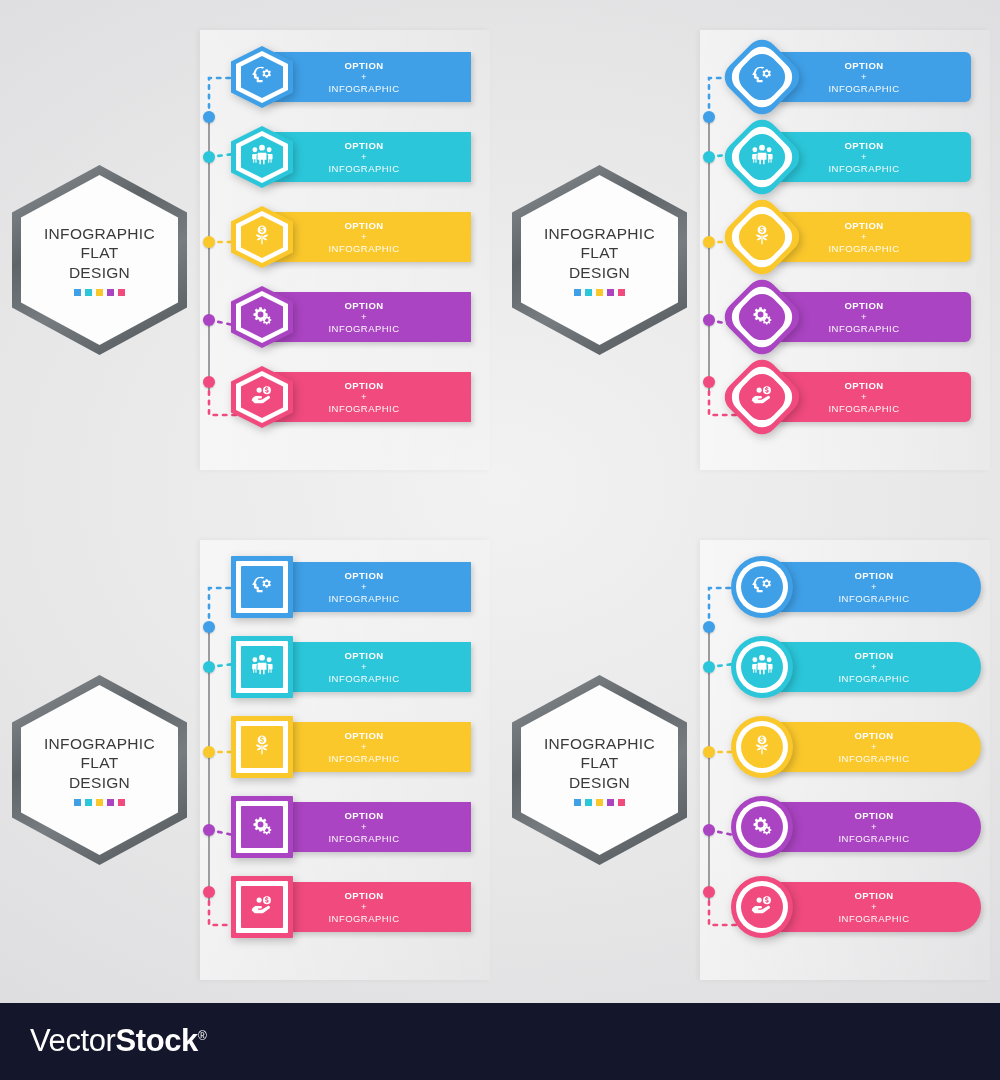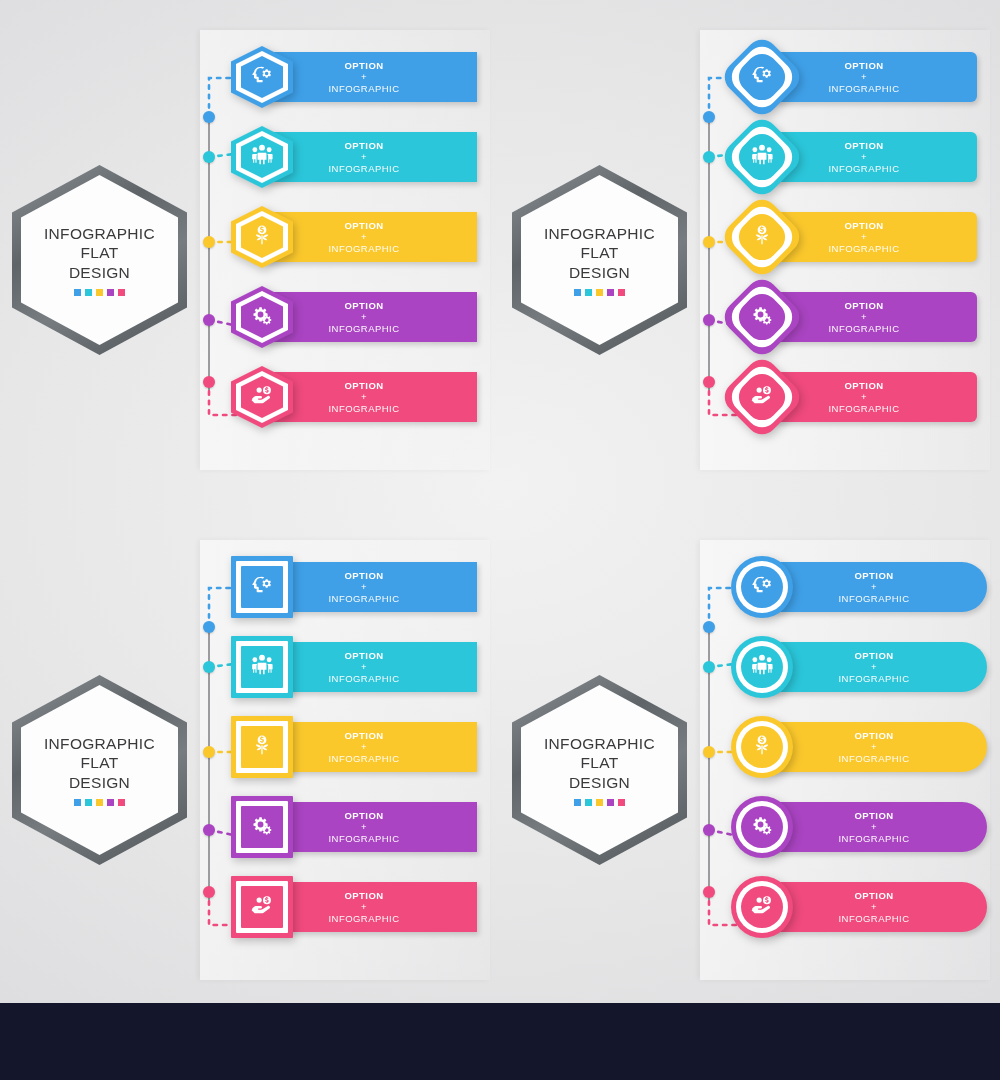--- a/index.html
+++ b/index.html
@@ -59,21 +59,21 @@
     left:203px;box-shadow:0 1px 2px rgba(0,0,0,.2);
   }
   .conn{position:absolute;left:0;top:0;width:500px;height:500px;pointer-events:none;}
 
   
   .row{position:absolute;left:265px;height:58px;display:flex;align-items:center;}
   .bar{
     position:relative;height:50px;width:200px;
     display:flex;align-items:center;justify-content:flex-end;
     box-shadow:2px 3px 5px rgba(0,0,0,.16);
-    padding-right:12px;
+    padding-right:6px;
   }
   .bar-txt{
     color:#fff;text-align:center;width:170px;
     font-size:9.5px;line-height:1.22;letter-spacing:.45px;
     padding-right:16px;
   }
   .bar-txt b{font-weight:700;display:block;font-size:9.5px;}
   .bar-txt span{display:block;font-weight:400;opacity:.96;}
   .bar-txt u{display:block;text-decoration:none;font-weight:400;}
 
@@ -646,15 +646,16 @@
               <b>OPTION</b>
               <u>+</u>
               <span>INFOGRAPHIC</span>
             </div>
           </div>
         </div>
       </div>
     </div>
 
   <div class="footer">
+    <div class="logo"><span>Vector</span><b>Stock</b><sup>®</sup></div>
   </div>
 
 </div>
 
 </body></html>

